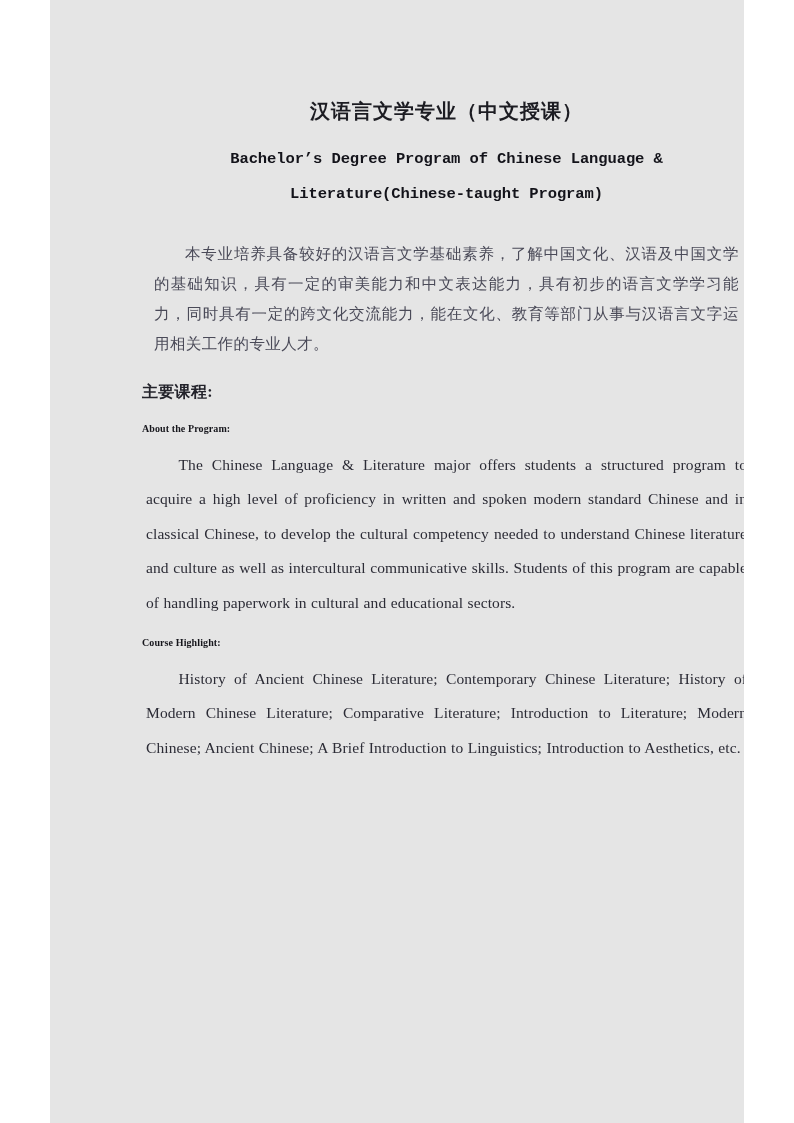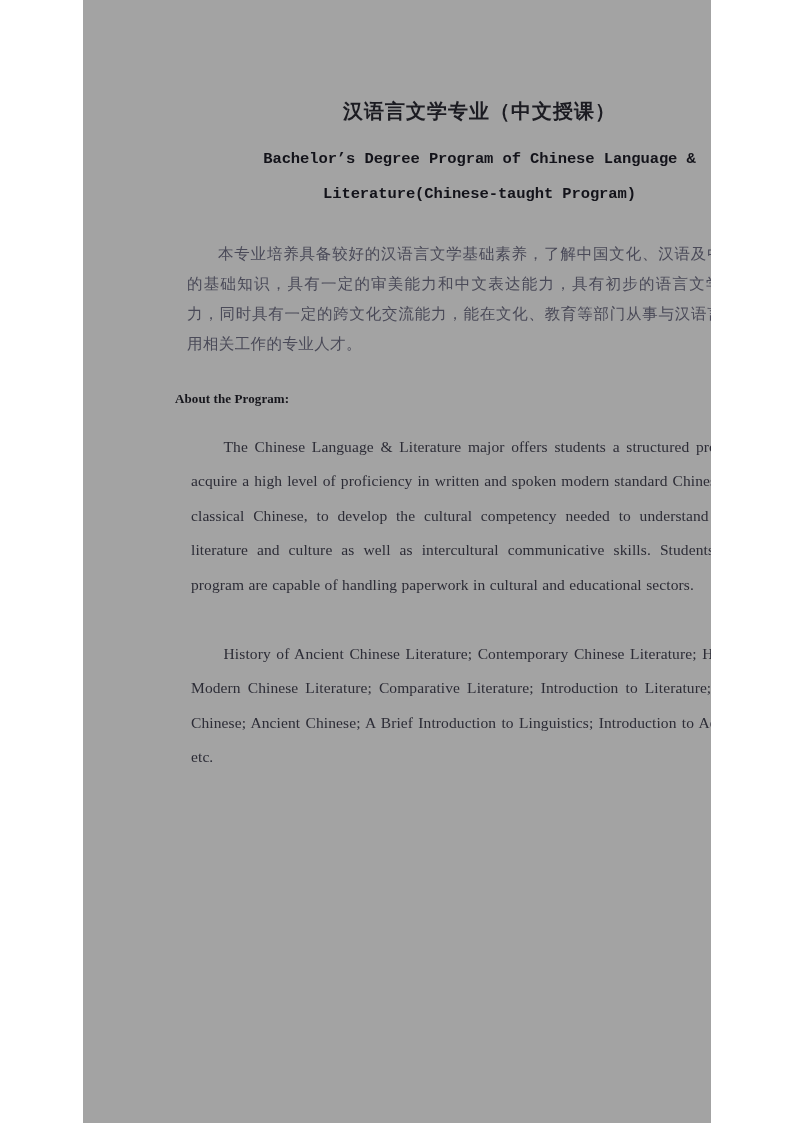--- a/index.html
+++ b/index.html
@@ -4,24 +4,24 @@
 <title>汉语言文学专业（中文授课）</title>
 <style>
   html, body {
     margin: 0;
     padding: 0;
     background: #ffffff;
   }
 
   .page {
     position: relative;
-    width: 628px;
+    width: 694px;
     height: 1123px;
     margin: 0 auto;
-    background: #a3a3a3;
+    background: #e5e5e5;
     overflow: hidden;
     box-sizing: border-box;
   }
 
   .content {
     position: absolute;
     left: 92px;
     top: 0;
     width: 609px;   
   }
@@ -58,21 +58,21 @@
     font-size: 16px;
     font-weight: 700;
     color: #23232b;
     line-height: 30px;
     letter-spacing: 0.3px;
   }
 
   .heading-en {
     margin: 0;
     font-family: "Liberation Serif", "DejaVu Serif", serif;
-    font-size: 13px;
+    font-size: 10px;
     font-weight: 700;
     color: #16161c;
     line-height: 31px;
     letter-spacing: 0.1px;
   }
 
   
   .body-cn {
     margin: 12px;
     text-align: justify;
@@ -81,21 +81,21 @@
     text-indent: 2em;
     font-family: "Liberation Serif", "DejaVu Serif", serif;
     font-size: 15.5px;
     font-weight: 400;
     color: #4a4a58;
     line-height: 30px;
     letter-spacing: 0.4px;
   }
 
   .body-en {
-    margin: 16px;
+    margin: 4px;
     text-align: justify;
     text-align-last: left;
     text-indent: 2.1em;
     font-family: "Liberation Serif", "DejaVu Serif", serif;
     font-size: 15.5px;
     font-weight: 400;
     color: #2c2c36;
     line-height: 34.4px;
     letter-spacing: 0.1px;
     word-spacing: 0.4px;
@@ -116,24 +116,26 @@
     <h1 class="title-cn">汉语言文学专业（中文授课）</h1>
 
     <h2 class="title-en">Bachelor’s Degree Program of Chinese Language &amp; Literature(Chinese-taught Program)</h2>
 
     <div class="gap-intro-head"></div>
 
     <p class="body-cn">本专业培养具备较好的汉语言文学基础素养，了解中国文化、汉语及中国文学的基础知识，具有一定的审美能力和中文表达能力，具有初步的语言文学学习能力，同时具有一定的跨文化交流能力，能在文化、教育等部门从事与汉语言文字运用相关工作的专业人才。</p>
 
     <div class="gap-after-cn1"></div>
 
+    <h3 class="heading-cn">主要课程:</h3>
 
     <div class="gap-after-cn2"></div>
 
     <h3 class="heading-en">About the Program:</h3>
     <p class="body-en">The Chinese Language &amp; Literature major offers students a structured program to acquire a high level of proficiency in written and spoken modern standard Chinese and in classical Chinese, to develop the cultural competency needed to understand Chinese literature and culture as well as intercultural communicative skills. Students of this program are capable of handling paperwork in cultural and educational sectors.</p>
 
     <div class="gap-after-en1"></div>
 
+    <h3 class="heading-en">Course Highlight:</h3>
     <p class="body-en">History of Ancient Chinese Literature; Contemporary Chinese Literature; History of Modern Chinese Literature; Comparative Literature; Introduction to Literature; Modern Chinese; Ancient Chinese; A Brief Introduction to Linguistics; Introduction to Aesthetics, etc.</p>
 
   </div>
 </div>
 
 </body></html>

